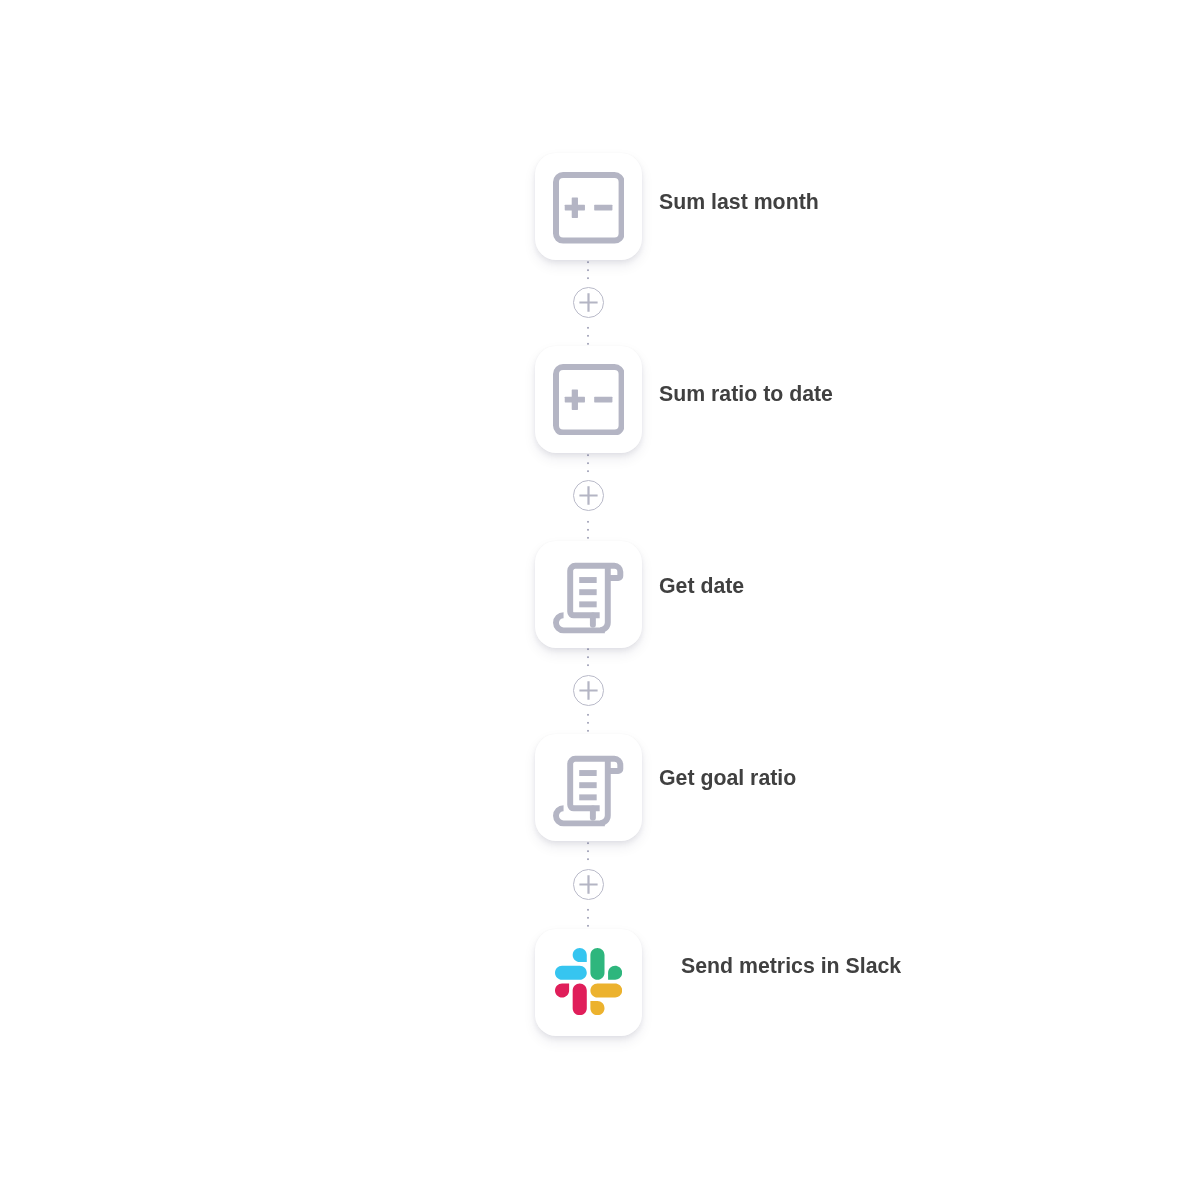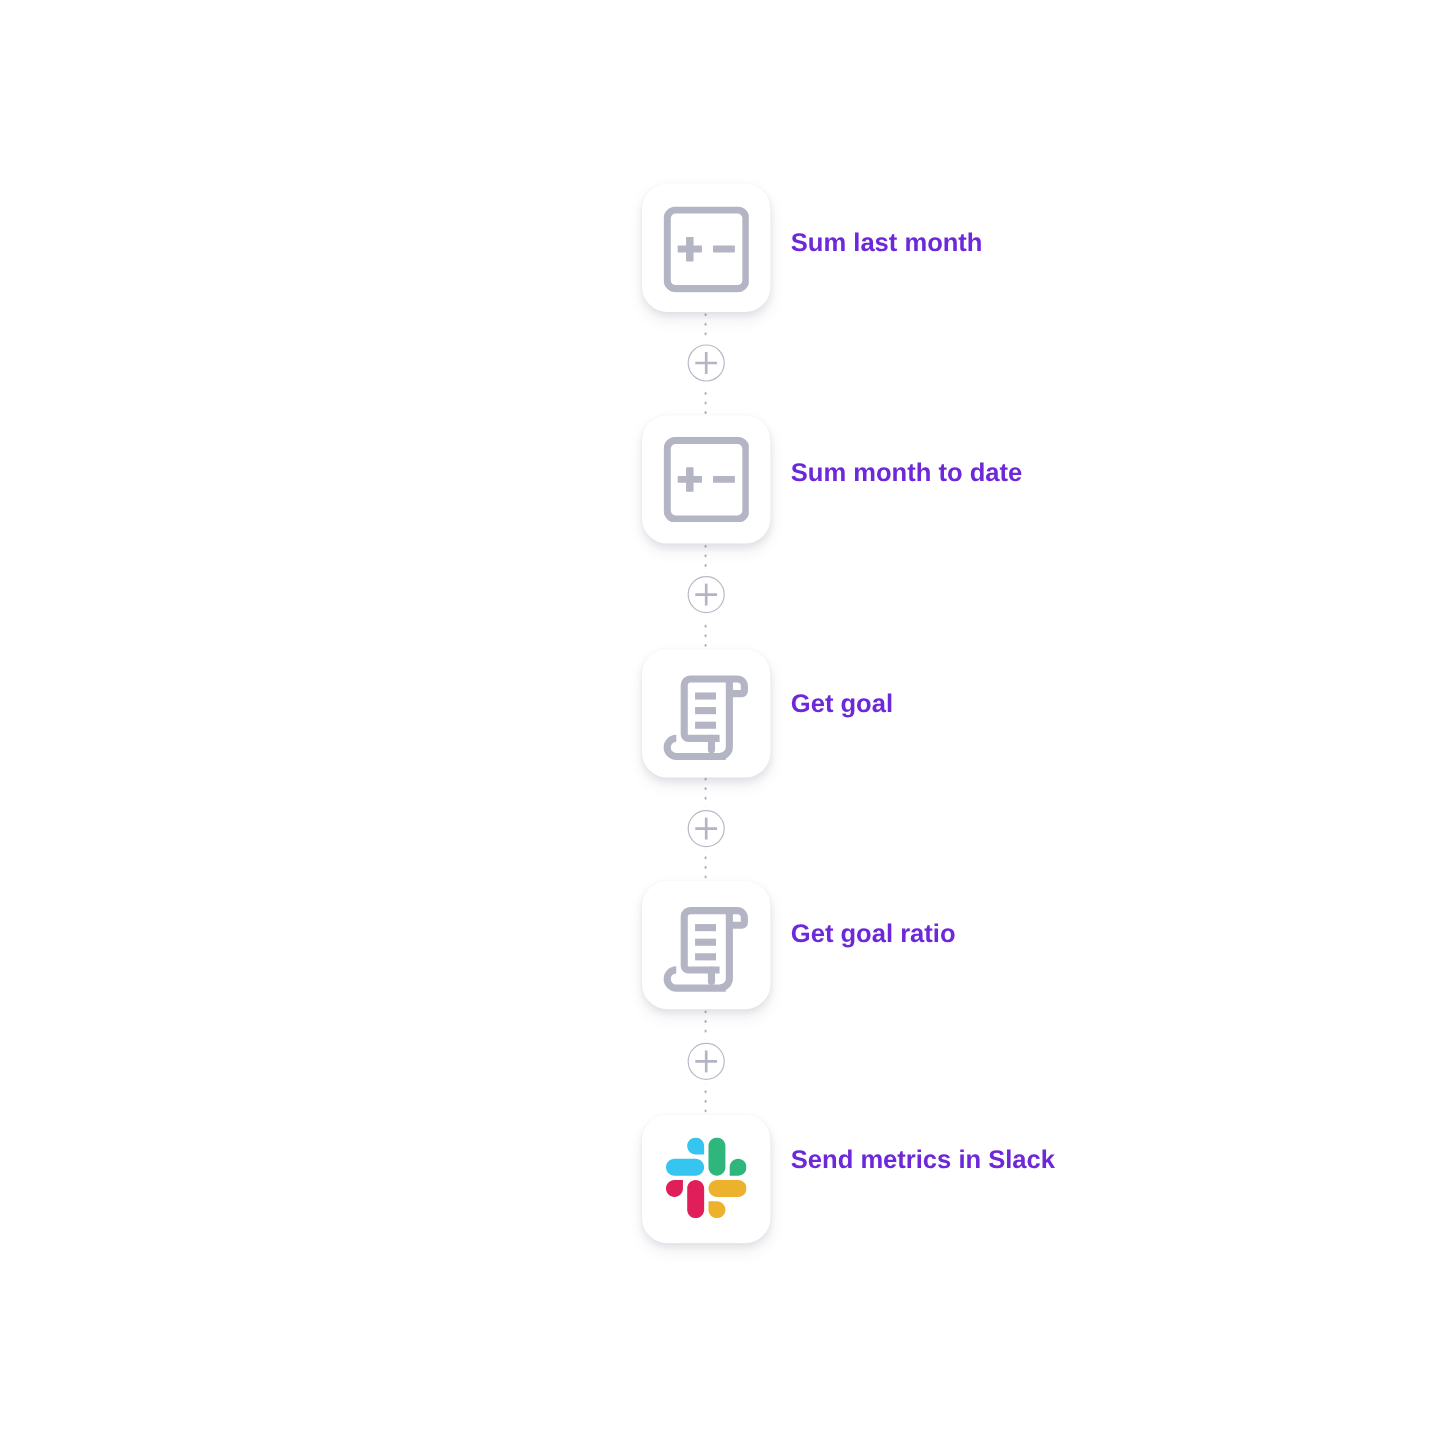--- a/index.html
+++ b/index.html
@@ -20,21 +20,21 @@
     box-shadow:0 3px 5px rgba(28,30,70,.075),
                0 6px 13px rgba(28,30,70,.07),
                0 0 0 .6px rgba(28,30,70,.012);
   }
   .card .iconwrap{position:absolute;left:0;top:0;width:107px;height:107px;
     display:flex;align-items:center;justify-content:center;}
   .card svg{display:block;}
 
   .label{
     position:absolute;
-    font-size:21.3px;font-weight:600;color:#6d28d9;
+    font-size:21.3px;font-weight:600;color:#404040;
     letter-spacing:0px;white-space:nowrap;line-height:1;
     -webkit-font-smoothing:antialiased;
     transform:translateZ(0);
   }
 
   .gap{position:absolute;}
   .dotline{
     position:absolute;width:2.4px;
     background-image:radial-gradient(circle at 1.2px 1.2px, #9b9db5 0px, #adaec1 0.75px, rgba(173,174,193,0.25) 1.15px, rgba(0,0,0,0) 1.5px);
     background-size:2.4px 8px;background-repeat:repeat-y;
@@ -104,41 +104,41 @@
       <div class="card" style="left:534.8px;top:346.4px;">
         <div class="iconwrap" style="align-items:flex-start;padding-top:17.5px;box-sizing:border-box;">
           <svg width="71.6" height="71.6" viewBox="0 0 71.7 71.7">
             <rect x="3" y="3" width="65.7" height="65.7" rx="7.1" ry="7.1" fill="none" stroke="#b4b5c4" stroke-width="6"></rect>
             <rect x="11.75" y="32.7" width="20.25" height="5.75" rx="0.6" fill="#b4b5c4"></rect>
             <rect x="18.75" y="25.45" width="6.25" height="20.5" rx="0.6" fill="#b4b5c4"></rect>
             <rect x="41.25" y="32.7" width="18.25" height="5.75" rx="0.6" fill="#b4b5c4"></rect>
           </svg>
         </div>
       </div>
-      <div class="label" style="left:659px;top:383.5px;">Sum month to date</div>
+      <div class="label" style="left:659px;top:383.5px;">Sum ratio to date</div>
     </div>
     <div class="step">
       <div class="card" style="left:534.8px;top:540.6px;">
         <div class="iconwrap" style="align-items:flex-start;padding-top:21.699999999999932px;box-sizing:border-box;">
           <svg width="71.8" height="71.8" viewBox="0 0 72 72">
             <g fill="none" stroke="#b4b5c4" stroke-width="5.95" stroke-linecap="butt" stroke-linejoin="round">
               <path d="M58.1 16.05 H66.4 a2.1 2.1 0 0 0 2.1 -2.1 v-4.2 a5.9 5.9 0 0 0 -5.9 -5.9 H23.25 a5 5 0 0 0 -5 5 v41.15 a3.45 3.45 0 0 0 3.45 3.45 H47.8"></path>
               <path d="M41.0 53.5 v9.5" stroke-linecap="round"></path>
               <path d="M55.95 3.85 v56.8 a7.7 7.7 0 0 1 -7.7 7.7"></path>
               <path d="M11.6 53.4 a7.6 7.6 0 0 0 0 15.2 H53.0"></path>
             </g>
             <g fill="#b4b5c4">
               <rect x="27.3" y="15.1" width="17.5" height="5.95"></rect>
               <rect x="27.3" y="27.3" width="17.5" height="5.95"></rect>
               <rect x="27.3" y="39.5" width="17.5" height="5.95"></rect>
             </g>
           </svg>
         </div>
       </div>
-      <div class="label" style="left:659px;top:575.7px;">Get goal</div>
+      <div class="label" style="left:659px;top:575.7px;">Get date</div>
     </div>
     <div class="step">
       <div class="card" style="left:534.8px;top:734px;">
         <div class="iconwrap" style="align-items:flex-start;padding-top:21.200000000000045px;box-sizing:border-box;">
           <svg width="71.8" height="71.8" viewBox="0 0 72 72">
             <g fill="none" stroke="#b4b5c4" stroke-width="5.95" stroke-linecap="butt" stroke-linejoin="round">
               <path d="M58.1 16.05 H66.4 a2.1 2.1 0 0 0 2.1 -2.1 v-4.2 a5.9 5.9 0 0 0 -5.9 -5.9 H23.25 a5 5 0 0 0 -5 5 v41.15 a3.45 3.45 0 0 0 3.45 3.45 H47.8"></path>
               <path d="M41.0 53.5 v9.5" stroke-linecap="round"></path>
               <path d="M55.95 3.85 v56.8 a7.7 7.7 0 0 1 -7.7 7.7"></path>
               <path d="M11.6 53.4 a7.6 7.6 0 0 0 0 15.2 H53.0"></path>
@@ -157,15 +157,15 @@
       <div class="card" style="left:534.8px;top:928.5px;">
         <div class="iconwrap" style="align-items:flex-start;padding-top:19.399999999999977px;box-sizing:border-box;">
           <svg width="67.2" height="67.2" viewBox="0 0 122.8 122.8">
             <path d="M25.8,77.6c0,7.1-5.8,12.9-12.9,12.9S0,84.7,0,77.6s5.8-12.9,12.9-12.9h12.9V77.6z M32.3,77.6c0-7.1,5.8-12.9,12.9-12.9s12.9,5.8,12.9,12.9v32.3c0,7.1-5.8,12.9-12.9,12.9s-12.9-5.8-12.9-12.9V77.6z" fill="#E01E5A"></path>
             <path d="M45.2,25.8c-7.1,0-12.9-5.8-12.9-12.9S38.1,0,45.2,0s12.9,5.8,12.9,12.9v12.9H45.2z M45.2,32.3c7.1,0,12.9,5.8,12.9,12.9s-5.8,12.9-12.9,12.9H12.9C5.8,58.1,0,52.3,0,45.2s5.8-12.9,12.9-12.9H45.2z" fill="#36C5F0"></path>
             <path d="M97,45.2c0-7.1,5.8-12.9,12.9-12.9s12.9,5.8,12.9,12.9s-5.8,12.9-12.9,12.9H97V45.2z M90.5,45.2c0,7.1-5.8,12.9-12.9,12.9s-12.9-5.8-12.9-12.9V12.9C64.7,5.8,70.5,0,77.6,0s12.9,5.8,12.9,12.9V45.2z" fill="#2EB67D"></path>
             <path d="M77.6,97c7.1,0,12.9,5.8,12.9,12.9s-5.8,12.9-12.9,12.9s-12.9-5.8-12.9-12.9V97H77.6z M77.6,90.5c-7.1,0-12.9-5.8-12.9-12.9s5.8-12.9,12.9-12.9h32.3c7.1,0,12.9,5.8,12.9,12.9s-5.8,12.9-12.9,12.9H77.6z" fill="#ECB22E"></path>
           </svg>
         </div>
       </div>
-      <div class="label" style="left:659px;top:956.3000000000001px;text-align:center;">Send metrics in Slack</div>
+      <div class="label" style="left:681px;top:956.3000000000001px;text-align:center;">Send metrics in Slack</div>
     </div>
   </div>
 
 </body></html>

